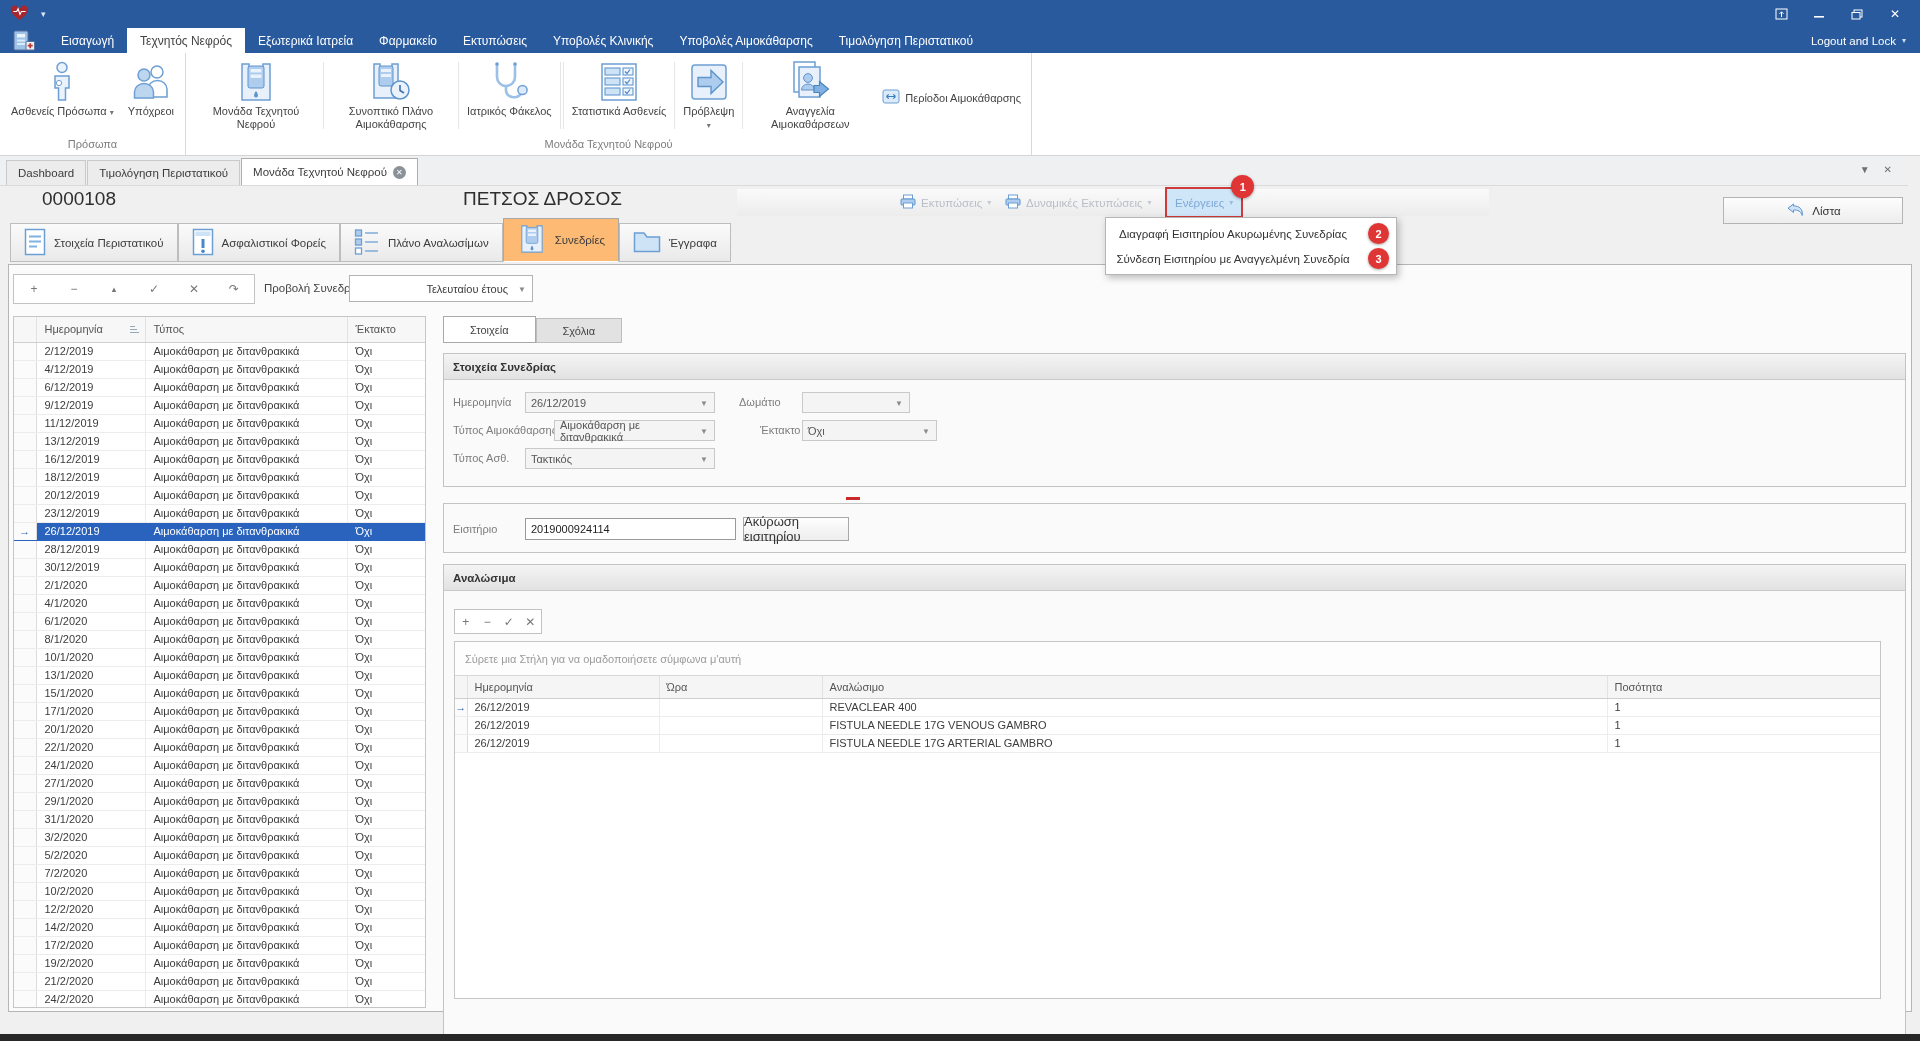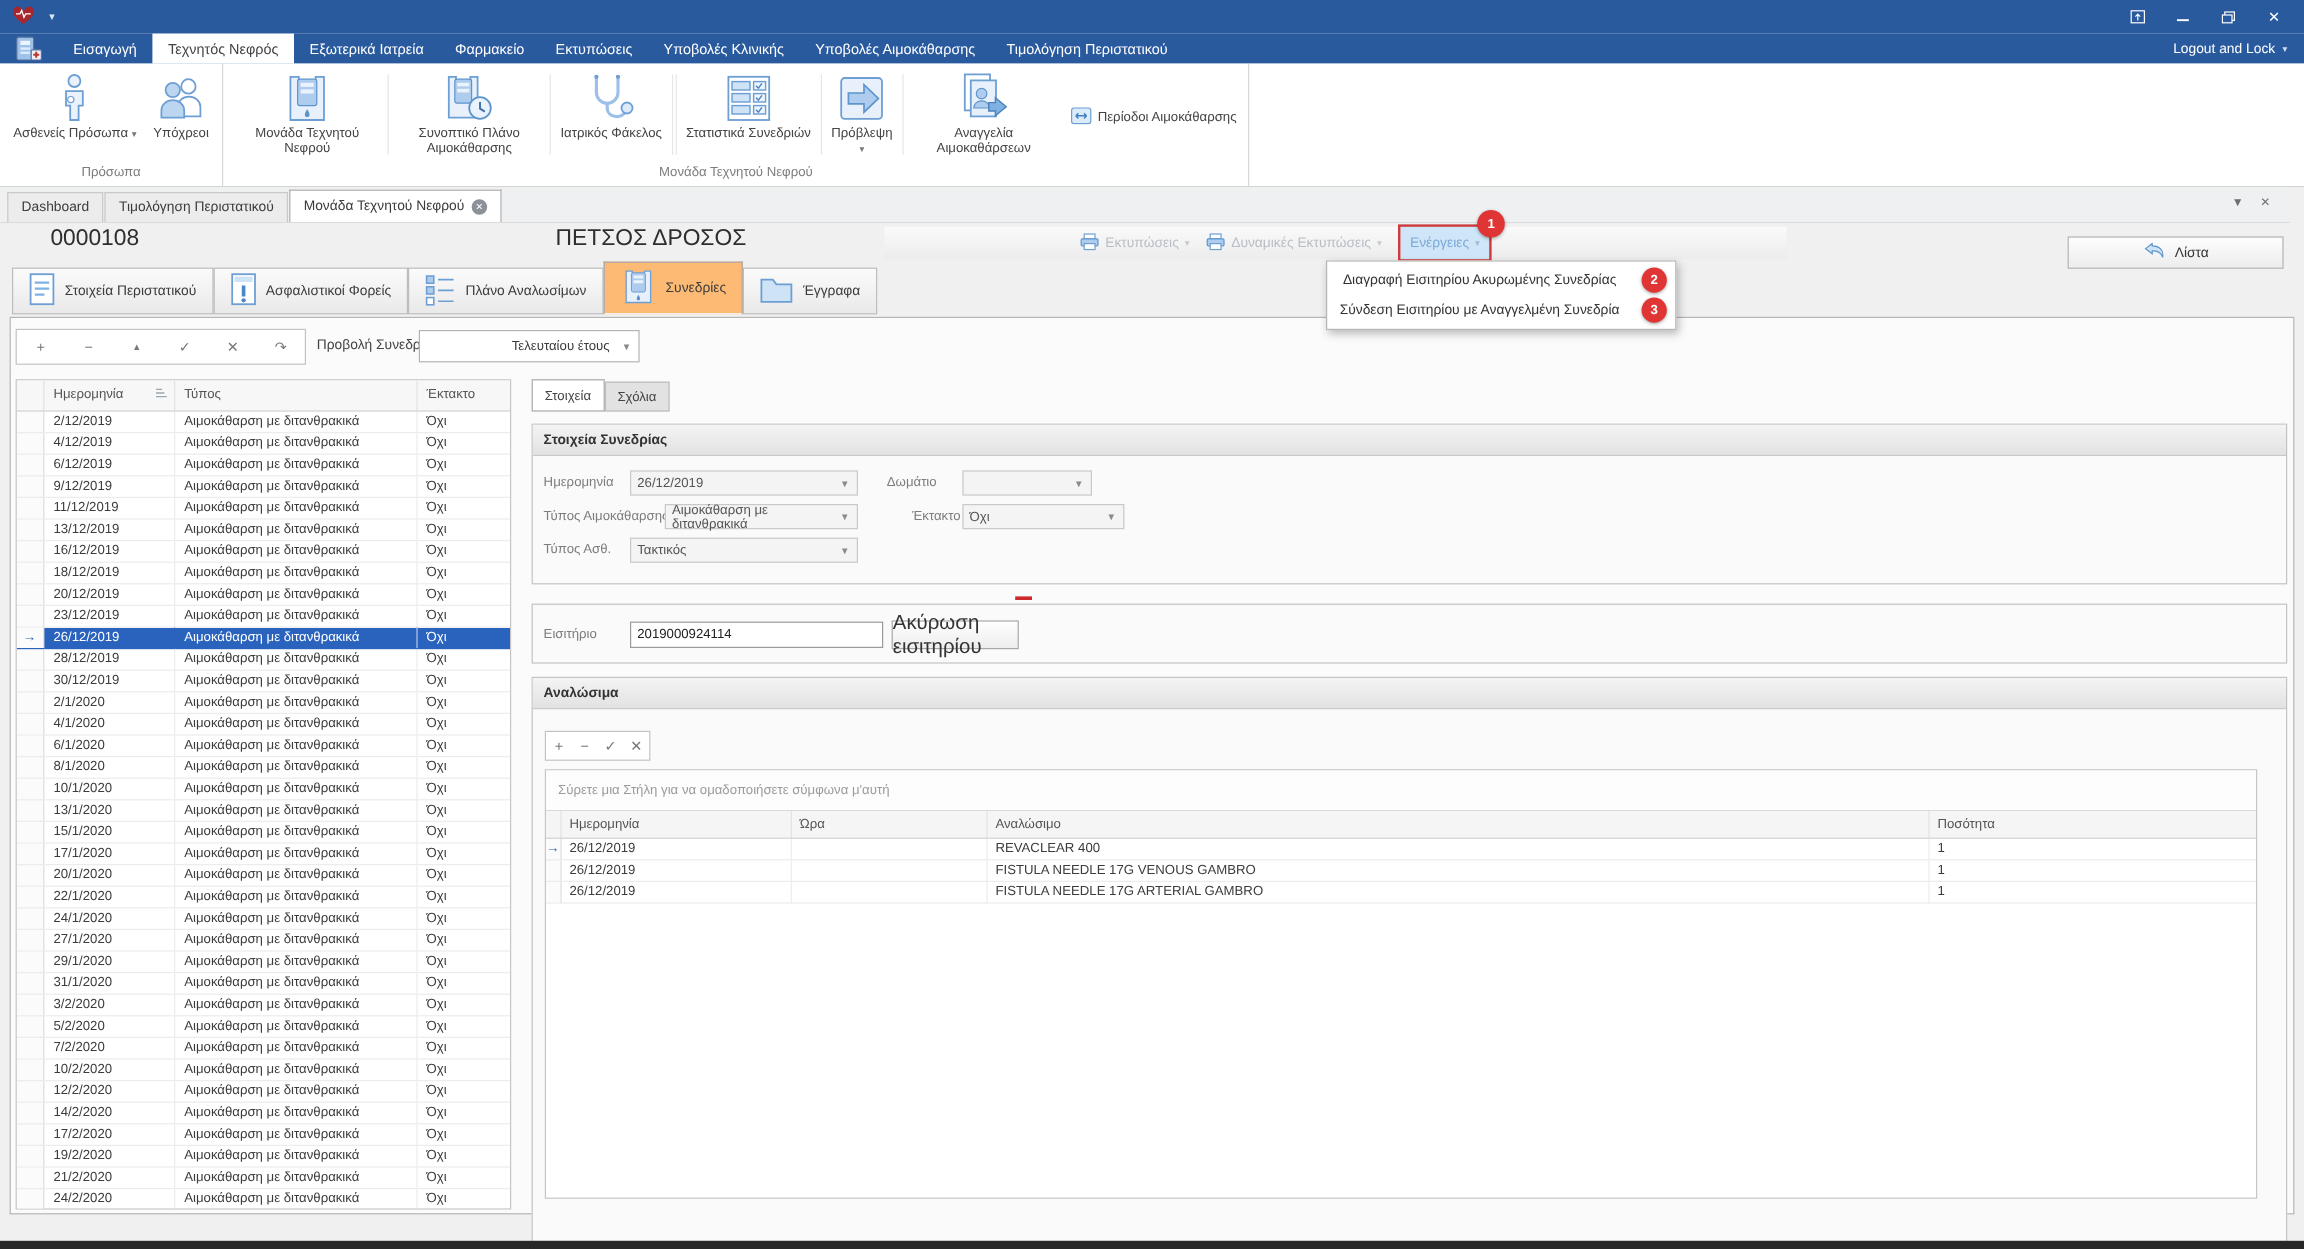--- a/index.html
+++ b/index.html
@@ -79,28 +79,28 @@
 table{border-collapse:collapse;table-layout:fixed;width:100%}
 .session-grid th{height:25px;background:#f7f7f7;border-right:1px solid #e2e2e2;border-bottom:1px solid #cfcfcf;font-weight:normal;color:#555;text-align:left;padding-left:8px;font-size:11px}
 .session-grid td{height:18px;border-right:1px solid #ececec;border-bottom:1px solid #ececec;padding:0 0 0 8px;color:#3c3c3c;white-space:nowrap;overflow:hidden;font-size:11px}
 .session-grid td.ind,.cons-grid td.ind{padding:0;text-align:center;color:#2a63bd;background:#fbfbfb;border-right:1px solid #dcdcdc;font-size:11px}
 .session-grid tr.selected td{background:#2a63bd;color:#fff;border-color:#2a63bd}
 .session-grid tr.selected td.ind{background:#fbfbfb;color:#2a63bd;border-right:1px solid #dcdcdc}
 .sort-glyph{margin-left:26px;vertical-align:middle}
 
 
 .dtabs{position:absolute;left:434px;top:51px;display:flex;align-items:flex-end}
-.dtab{height:25px;line-height:25px;padding:0 10px;background:#e2e2e2;border:1px solid #bdbdbd;color:#444;font-size:11px}
+.dtab{height:25px;line-height:25px;padding:0 26px;background:#e2e2e2;border:1px solid #bdbdbd;color:#444;font-size:11px}
 .dtab.active{height:27px;line-height:27px;background:#fff;border-color:#a9a9a9;z-index:2}
 .groupbox{position:absolute;border:1px solid #c3c3c3;background:#fafafa}
 .group-header{height:26px;background:linear-gradient(#f4f4f4,#e2e2e2);border-bottom:1px solid #c9c9c9;display:flex;align-items:center;padding-left:9px;font-weight:bold;color:#333;font-size:11.5px}
 .f-label{position:absolute;color:#7d7d7d;font-size:11px}
 .dcombo{position:absolute;height:21px;background:#f4f4f4;border:1px solid #c9c9c9;display:flex;align-items:center;padding:0 18px 0 5px;color:#555;font-size:11px}
 .tinput{position:absolute;height:22px;background:#fff;border:1px solid #9a9a9a;display:flex;align-items:center;padding-left:5px;color:#222;font-size:11px}
-.cancel-btn{position:absolute;height:24px;background:linear-gradient(#fefefe,#ededed);border:1px solid #a8a8a8;display:flex;align-items:center;justify-content:center;color:#333;font-size:17px}
+.cancel-btn{position:absolute;height:24px;background:linear-gradient(#fefefe,#ededed);border:1px solid #a8a8a8;display:flex;align-items:center;justify-content:center;color:#333;font-size:13px}
 .red-dash{position:absolute;left:837px;top:232px;width:14px;height:3px;background:#cc2a2a;z-index:5}
 
 .cons-toolbox{position:absolute;left:10px;top:44px;width:88px;height:25px;background:#fff;border:1px solid #c2c2c2;display:flex;align-items:center;justify-content:space-around}
 .cons-grid{position:absolute;left:10px;top:76px;width:1427px;height:358px;background:#fff;border:1px solid #c6c6c6;overflow:hidden}
 .group-hint{height:34px;display:flex;align-items:center;padding-left:10px;color:#9b9b9b;border-bottom:1px solid #d8d8d8;background:#fdfdfd;font-size:11px}
 .cons-grid th{height:22px;background:#f5f5f5;border-right:1px solid #e2e2e2;border-bottom:1px solid #cfcfcf;font-weight:normal;color:#555;text-align:left;padding-left:7px;font-size:11px}
 .cons-grid td{height:18px;border-right:1px solid #ececec;border-bottom:1px solid #ececec;padding:0 0 0 7px;color:#3c3c3c;white-space:nowrap;overflow:hidden;font-size:11px}
 
 .bottom-strip{position:absolute;left:0;right:0;bottom:0;height:7px;background:#272727}
 </style>
@@ -247,21 +247,21 @@
                   <rect x="5" y="7" width="15" height="7" fill="#cfe3f6"></rect>
                   <rect x="23" y="7" width="10" height="7" fill="#eef5fc"></rect>
                   <rect x="5" y="17" width="15" height="7" fill="#cfe3f6"></rect>
                   <rect x="23" y="17" width="10" height="7" fill="#eef5fc"></rect>
                   <rect x="5" y="27" width="15" height="7" fill="#cfe3f6"></rect>
                   <rect x="23" y="27" width="10" height="7" fill="#eef5fc"></rect>
                   <path d="M25 10.5 l2 2 3-4 M25 20.5 l2 2 3-4 M25 30.5 l2 2 3-4" fill="none" stroke="#4a86c8"></path>
                 </g>
               </svg>
           </span>
-          <span class="rlabel">Στατιστικά Συνεδριών</span>
+          <span class="rlabel">Στατιστικά Ασθενείς</span>
         </div>
         <div class="isep"></div>
         <div class="rbtn">
           <span class="ricon">
             <svg width="38" height="38" viewBox="0 0 38 38">
                 <rect x="2" y="2" width="34" height="34" rx="3" fill="#e8f1fb" stroke="#6d9fd4" stroke-width="1.5"></rect>
                 <path d="M8 14.5 h13 v-7 L33 19 L21 30.5 v-7 H8 z" fill="#aecdee" stroke="#5e94cc" stroke-width="1.4"></path>
               </svg>
           </span>
           <span class="rlabel"><span>Πρόβλεψη</span><br><span class="dd">▾</span></span>

